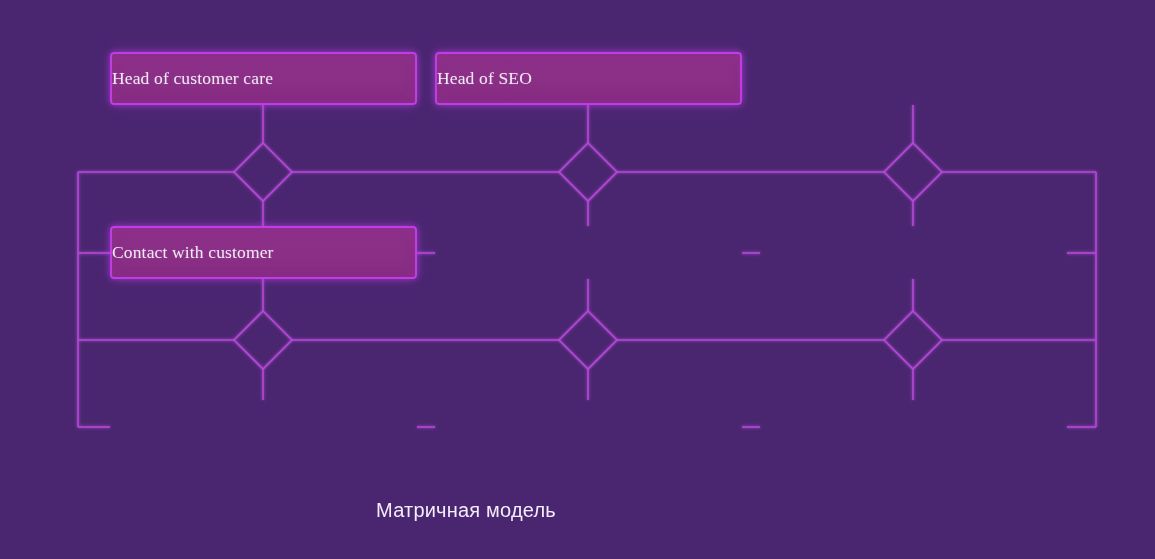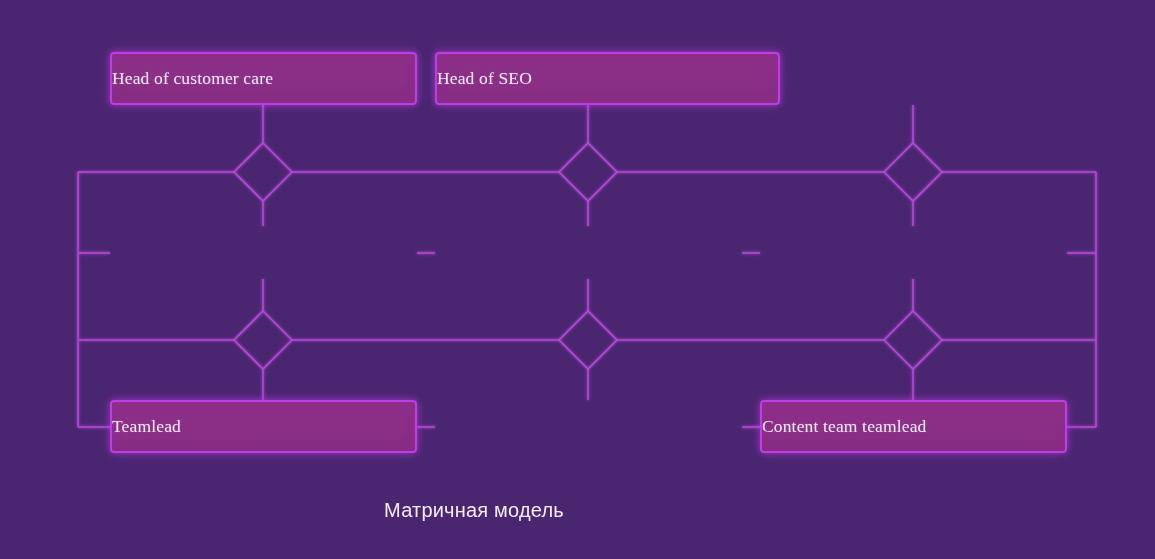--- a/index.html
+++ b/index.html
@@ -55,32 +55,32 @@
     color: #f2e9f7;
     font-size: 17.5px;
     letter-spacing: 0.15px;
     line-height: 1;
     white-space: nowrap;
     text-shadow: 0 0 2px rgba(255, 255, 255, 0.18);
   }
 
   
   .col-0 { left: 110px; width: 307px; }
-  .col-1 { left: 435px; width: 345px; }
+  .col-1 { left: 435px; width: 307px; }
   .col-2 { left: 760px; width: 307px; }
 
   
   .row-0 { top: 52px; }
   .row-1 { top: 226px; }
   .row-2 { top: 400px; }
 
   
   #caption {
     position: absolute;
-    left: 8px;
+    left: 0;
     top: 500px;
     width: 932px;
     text-align: center;
     color: #f4ecf8;
     font-size: 20px;
     line-height: 1;
     letter-spacing: 0.2px;
   }
 </style>
 </head>
@@ -148,23 +148,20 @@
     </g>
   </svg>
 
   <div class="node col-0 row-0">
     <span class="node-label">Head of customer care</span>
   </div>
   <div class="node col-1 row-0">
     <span class="node-label">Head of SEO</span>
   </div>
 
+  <div class="node col-0 row-1">
+    <span class="node-label">Contact with customer</span>
+  </div>
 
-  <div class="node col-0 row-2">
-    <span class="node-label">Teamlead</span>
-  </div>
-  <div class="node col-2 row-2">
-    <span class="node-label">Content team teamlead</span>
-  </div>
 
   <div id="caption">Матричная модель</div>
 
 </div>
 
 </body></html>

